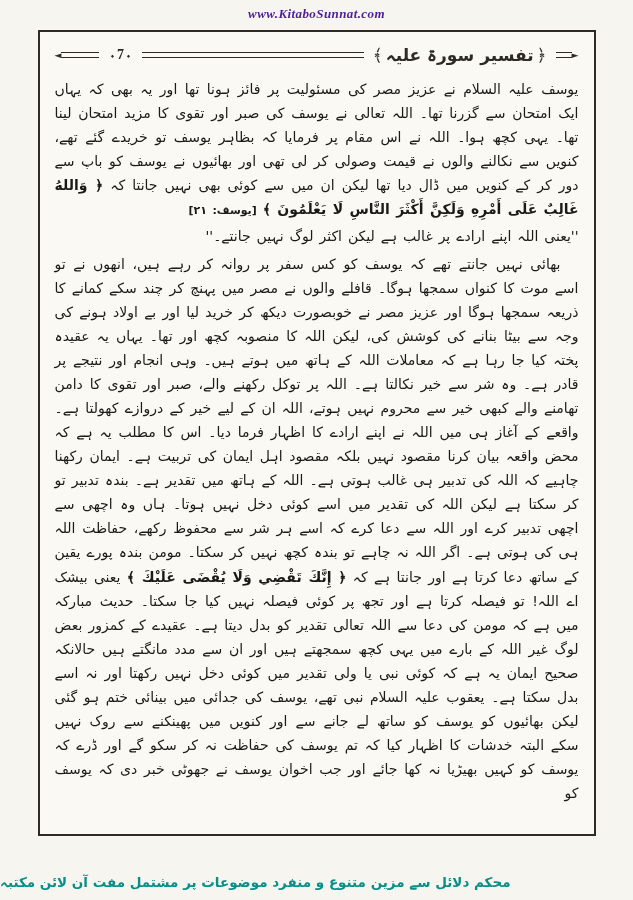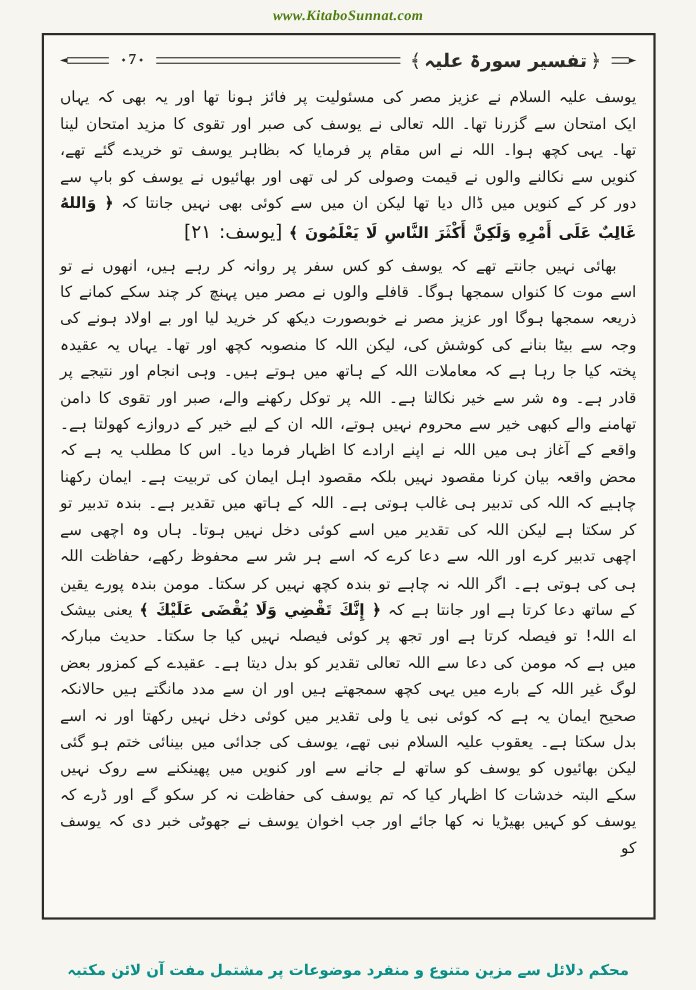--- a/index.html
+++ b/index.html
@@ -9,21 +9,21 @@
     font-family:"DejaVu Sans",sans-serif;
     color:#1d1b18;
   }
   
   .top-url{
     text-align:center;
     padding-top:6px;
     font-family:"Liberation Serif",serif;
     font-style:italic;font-weight:bold;
     font-size:13px;letter-spacing:.4px;
-    color:#4d7c0f;
+    color:#4c1d95;
     cursor:pointer;
   }
   
   .frame{
     width:558px;height:806px;
     margin:8px auto 0;
     box-sizing:border-box;
     border:2px solid #2e2b26;
     background:#faf9f4;
     padding:5px 15px 8px;
@@ -64,28 +64,28 @@
     text-align:justify;
     font-size:14px;
     line-height:1.72;
     word-spacing:1.5px;
     padding-top:4px;
     color:#1c1a17;
   }
   .pagebody p{margin:0 0 3px}
   .para.indent{text-indent:18px}
   .verse{font-weight:bold}
-  .ref{font-size:17px;font-weight:normal}
+  .ref{font-size:11px;font-weight:bold}
   .trans{margin-bottom:6px}
   
   .footer{
     position:absolute;
     left:0;right:0;bottom:10px;
     direction:rtl;
-    text-align:center;
+    text-align:left;
     font-size:13.5px;
     font-weight:bold;
     color:#0a8f88;
     margin-top:40px;
   }
 </style>
 </head>
 <body>
 
 <div>
@@ -105,20 +105,21 @@
     </div>
 
     <div class="pagebody">
 
       <p class="para">
         <span>یوسف علیہ السلام نے عزیز مصر کی مسئولیت پر فائز ہونا تھا اور یہ بھی کہ یہاں ایک امتحان سے گزرنا تھا۔ اللہ تعالی نے یوسف کی صبر اور تقوی کا مزید امتحان لینا تھا۔ یہی کچھ ہوا۔ اللہ نے اس مقام پر فرمایا کہ بظاہر یوسف تو خریدے گئے تھے، کنویں سے نکالنے والوں نے قیمت وصولی کر لی تھی اور بھائیوں نے یوسف کو باپ سے دور کر کے کنویں میں ڈال دیا تھا لیکن ان میں سے کوئی بھی نہیں جانتا کہ</span>
         <span class="verse">﴿ وَاللهُ غَالِبٌ عَلَى أَمْرِهِ وَلَكِنَّ أَكْثَرَ النَّاسِ لَا يَعْلَمُونَ ﴾</span>
         <span class="ref">[یوسف: ۲۱]</span>
       </p>
 
+      <p class="para trans">''یعنی اللہ اپنے ارادے پر غالب ہے لیکن اکثر لوگ نہیں جانتے۔''</p>
 
       <p class="para indent">
         <span>بھائی نہیں جانتے تھے کہ یوسف کو کس سفر پر روانہ کر رہے ہیں، انھوں نے تو اسے موت کا کنواں سمجھا ہوگا۔ قافلے والوں نے مصر میں پہنچ کر چند سکے کمانے کا ذریعہ سمجھا ہوگا اور عزیز مصر نے خوبصورت دیکھ کر خرید لیا اور بے اولاد ہونے کی وجہ سے بیٹا بنانے کی کوشش کی، لیکن اللہ کا منصوبہ کچھ اور تھا۔ یہاں یہ عقیدہ پختہ کیا جا رہا ہے کہ معاملات اللہ کے ہاتھ میں ہوتے ہیں۔ وہی انجام اور نتیجے پر قادر ہے۔ وہ شر سے خیر نکالتا ہے۔ اللہ پر توکل رکھنے والے، صبر اور تقوی کا دامن تھامنے والے کبھی خیر سے محروم نہیں ہوتے، اللہ ان کے لیے خیر کے دروازے کھولتا ہے۔ واقعے کے آغاز ہی میں اللہ نے اپنے ارادے کا اظہار فرما دیا۔ اس کا مطلب یہ ہے کہ محض واقعہ بیان کرنا مقصود نہیں بلکہ مقصود اہل ایمان کی تربیت ہے۔ ایمان رکھنا چاہیے کہ اللہ کی تدبیر ہی غالب ہوتی ہے۔ اللہ کے ہاتھ میں تقدیر ہے۔ بندہ تدبیر تو کر سکتا ہے لیکن اللہ کی تقدیر میں اسے کوئی دخل نہیں ہوتا۔ ہاں وہ اچھی سے اچھی تدبیر کرے اور اللہ سے دعا کرے کہ اسے ہر شر سے محفوظ رکھے، حفاظت اللہ ہی کی ہوتی ہے۔ اگر اللہ نہ چاہے تو بندہ کچھ نہیں کر سکتا۔ مومن بندہ پورے یقین کے ساتھ دعا کرتا ہے اور جانتا ہے کہ</span>
         <span class="verse">﴿ إِنَّكَ تَقْضِي وَلَا يُقْضَى عَلَيْكَ ﴾</span>
         <span>یعنی بیشک اے اللہ! تو فیصلہ کرتا ہے اور تجھ پر کوئی فیصلہ نہیں کیا جا سکتا۔ حدیث مبارکہ میں ہے کہ مومن کی دعا سے اللہ تعالی تقدیر کو بدل دیتا ہے۔ عقیدے کے کمزور بعض لوگ غیر اللہ کے بارے میں یہی کچھ سمجھتے ہیں اور ان سے مدد مانگتے ہیں حالانکہ صحیح ایمان یہ ہے کہ کوئی نبی یا ولی تقدیر میں کوئی دخل نہیں رکھتا اور نہ اسے بدل سکتا ہے۔ یعقوب علیہ السلام نبی تھے، یوسف کی جدائی میں بینائی ختم ہو گئی لیکن بھائیوں کو یوسف کو ساتھ لے جانے سے اور کنویں میں پھینکنے سے روک نہیں سکے البتہ خدشات کا اظہار کیا کہ تم یوسف کی حفاظت نہ کر سکو گے اور ڈرے کہ یوسف کو کہیں بھیڑیا نہ کھا جائے اور جب اخوان یوسف نے جھوٹی خبر دی کہ یوسف کو</span>
       </p>
 
     </div>
   </div>
 

